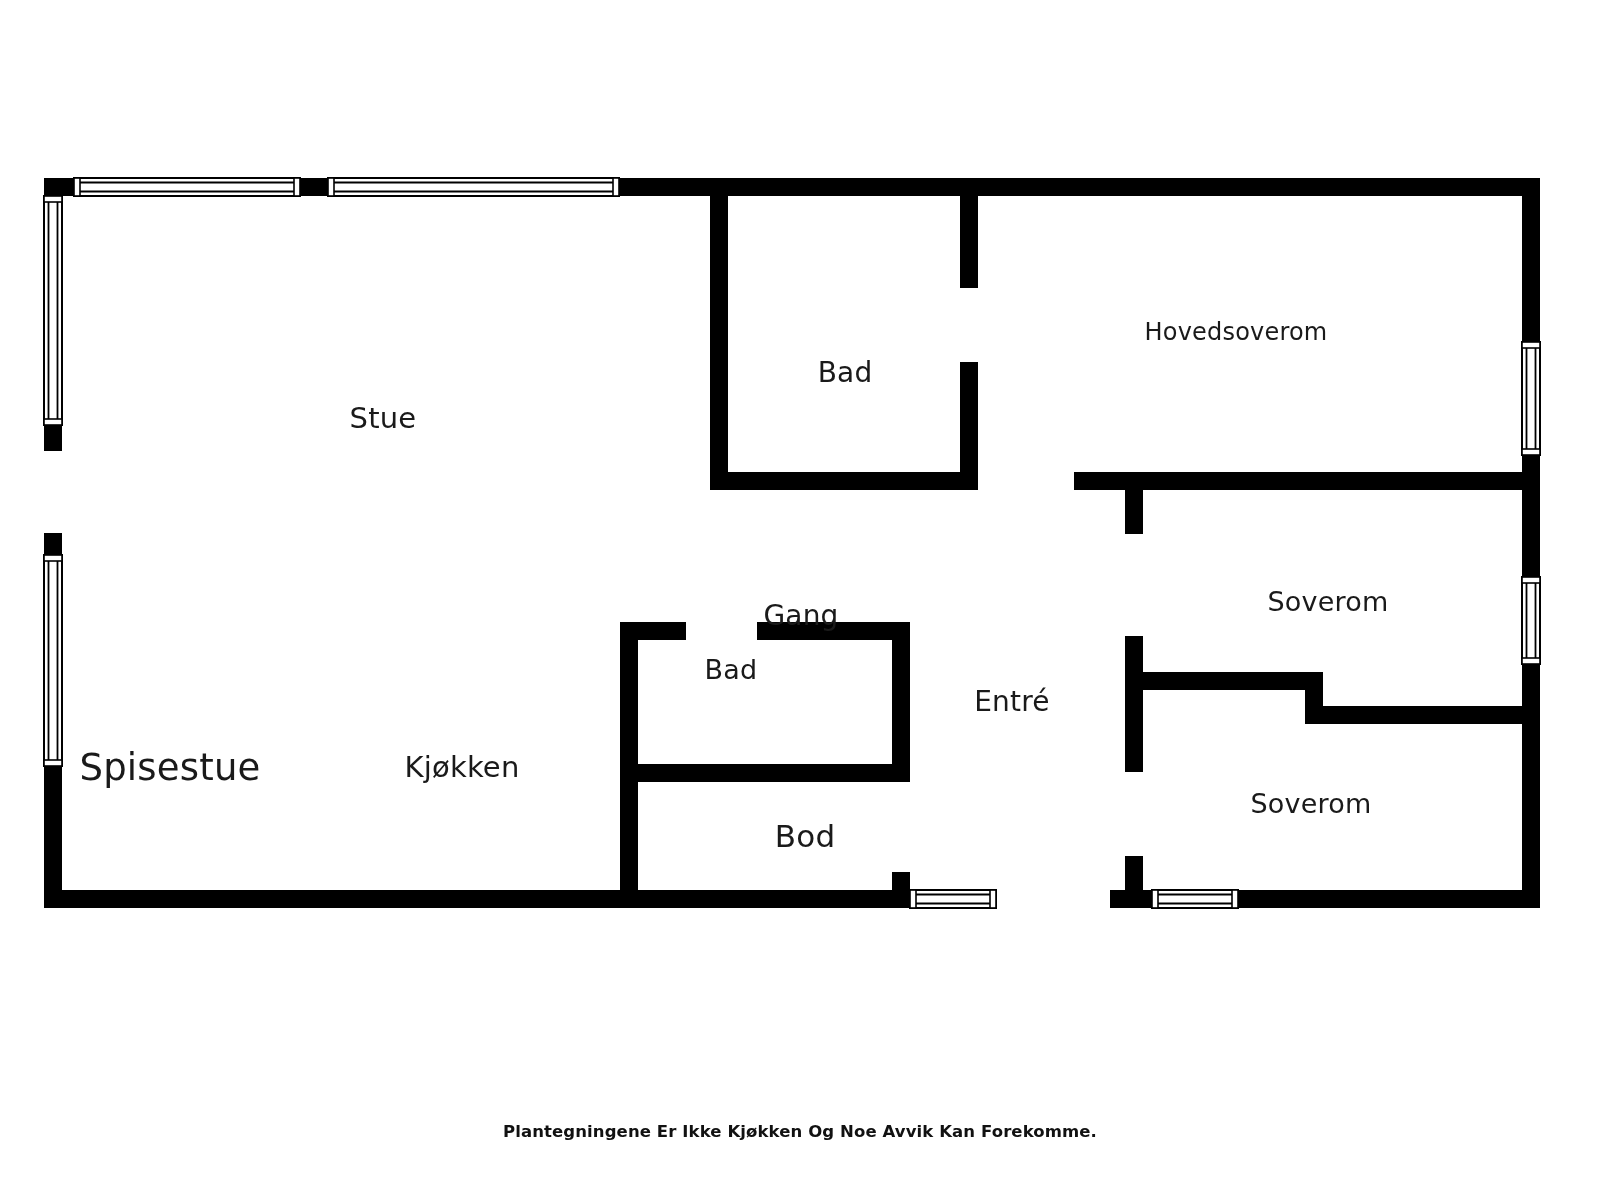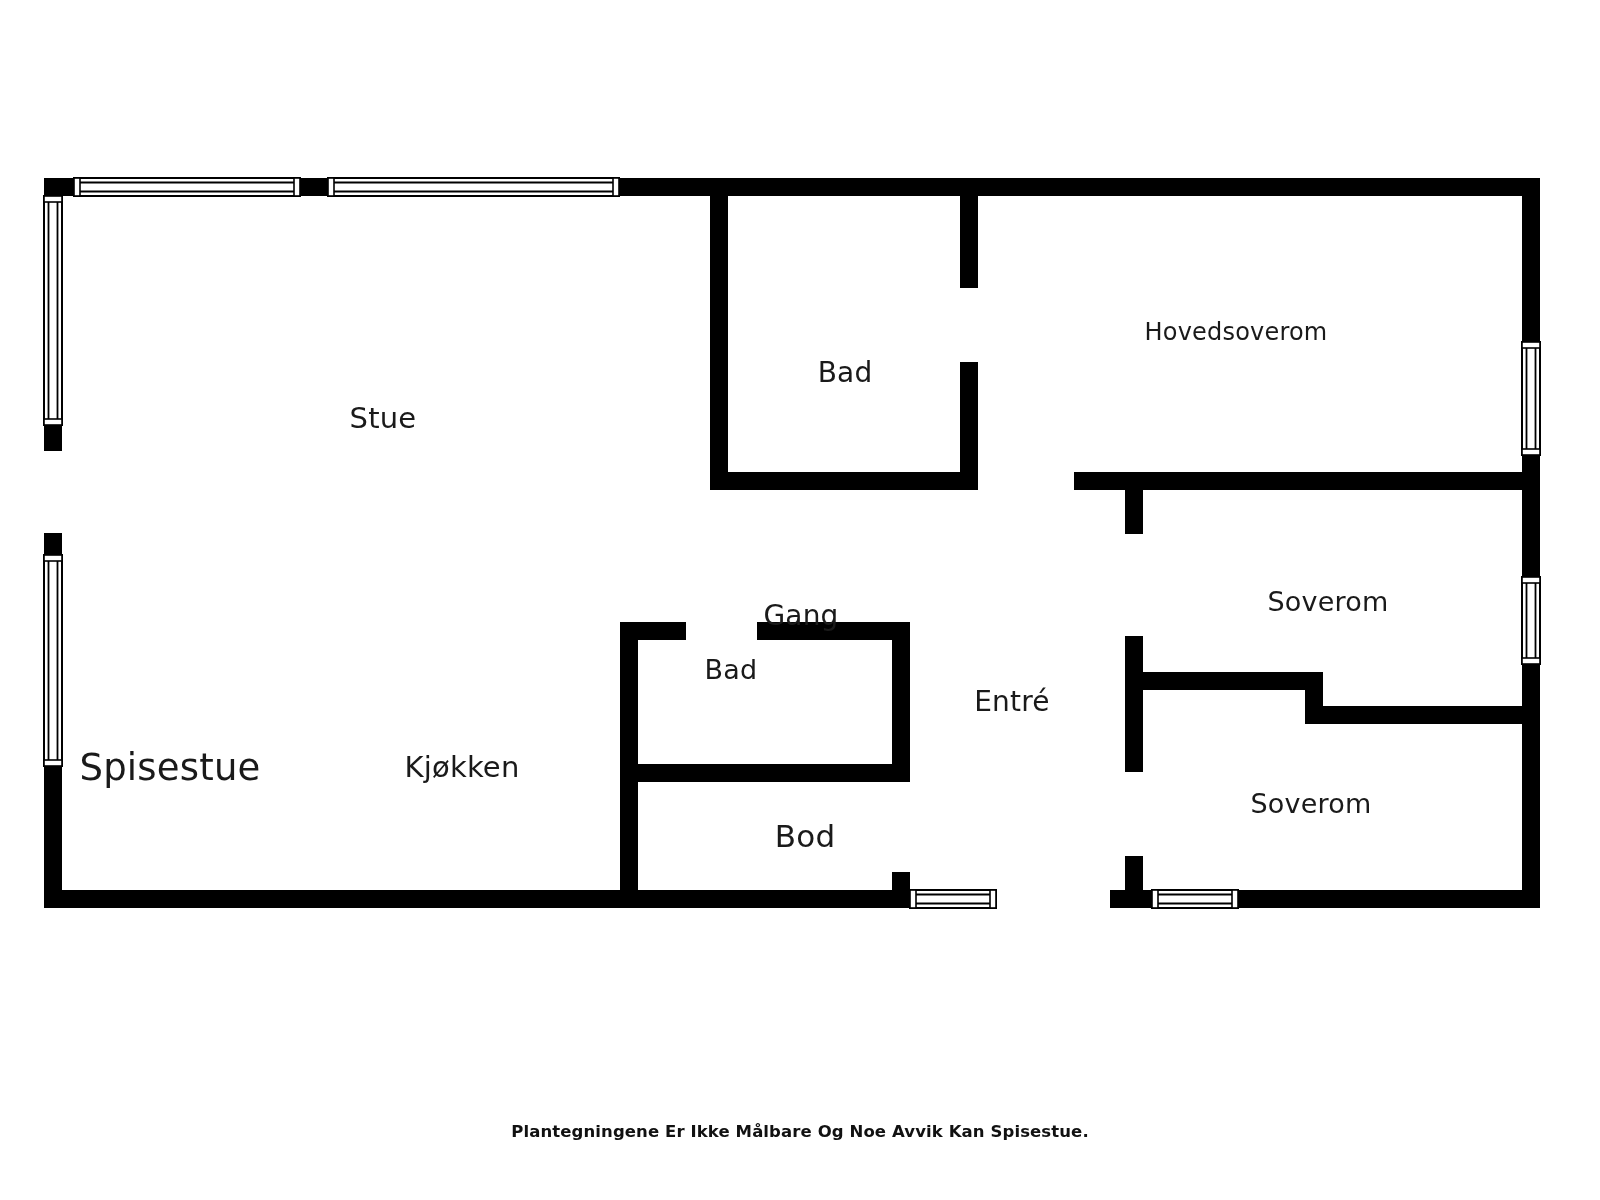--- a/index.html
+++ b/index.html
@@ -152,15 +152,15 @@
       <div class="room-label" style="left: 845px; top: 372px; font-size: 28px;">Bad</div>
       <div class="room-label" style="left: 1236px; top: 332px; font-size: 24px;">Hovedsoverom</div>
       <div class="room-label" style="left: 801px; top: 568px; font-size: 28px; margin-top: 47px;">Gang</div>
       <div class="room-label" style="left: 1328px; top: 601px; font-size: 27px;">Soverom</div>
       <div class="room-label" style="left: 1012px; top: 701px; font-size: 28px; text-align: right;">Entré</div>
       <div class="room-label" style="left: 731px; top: 669px; font-size: 27px;">Bad</div>
       <div class="room-label" style="left: 1311px; top: 803px; font-size: 27px;">Soverom</div>
       <div class="room-label" style="left: 778px; top: 836px; font-size: 31px; margin-left: 27px;">Bod</div>
     </div>
 
-  <div class="disclaimer">Plantegningene Er Ikke Målbare Og Noe Avvik Kan Spisestue.</div>
+  <div class="disclaimer">Plantegningene Er Ikke Kjøkken Og Noe Avvik Kan Forekomme.</div>
 
 </div>
 
 </body></html>

